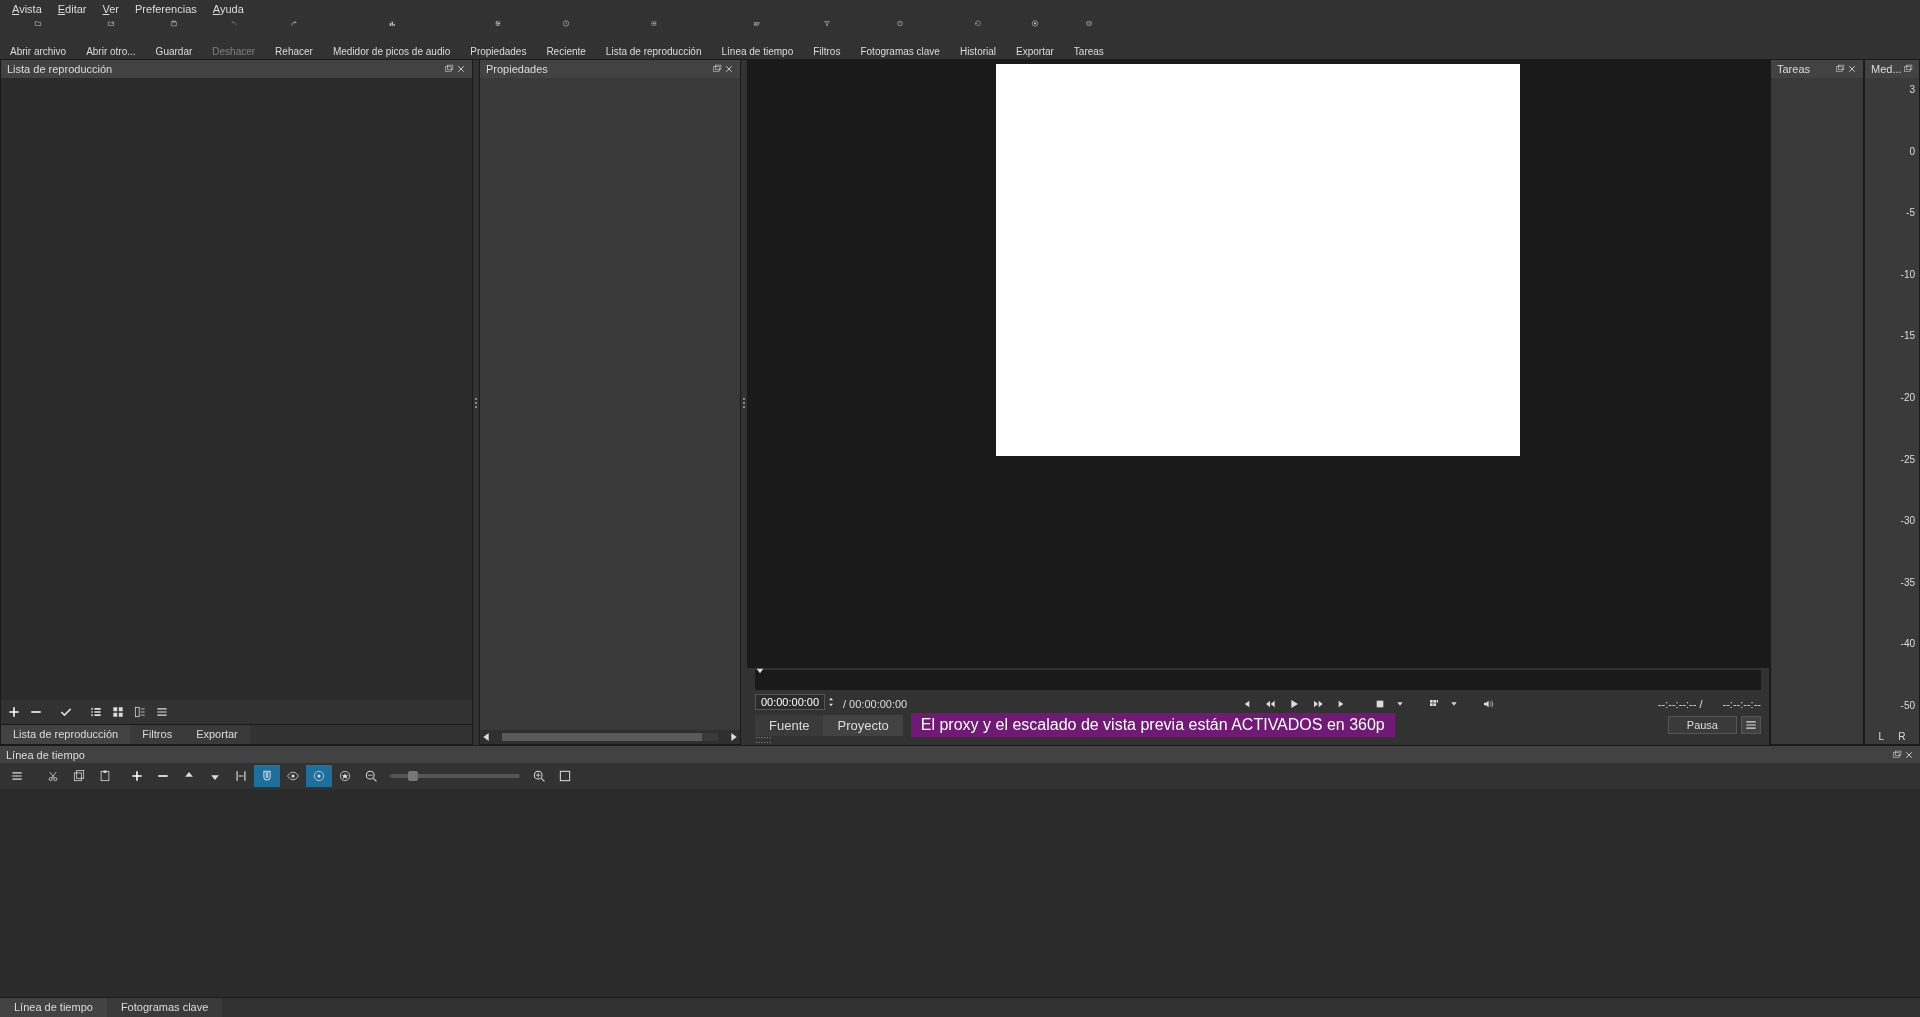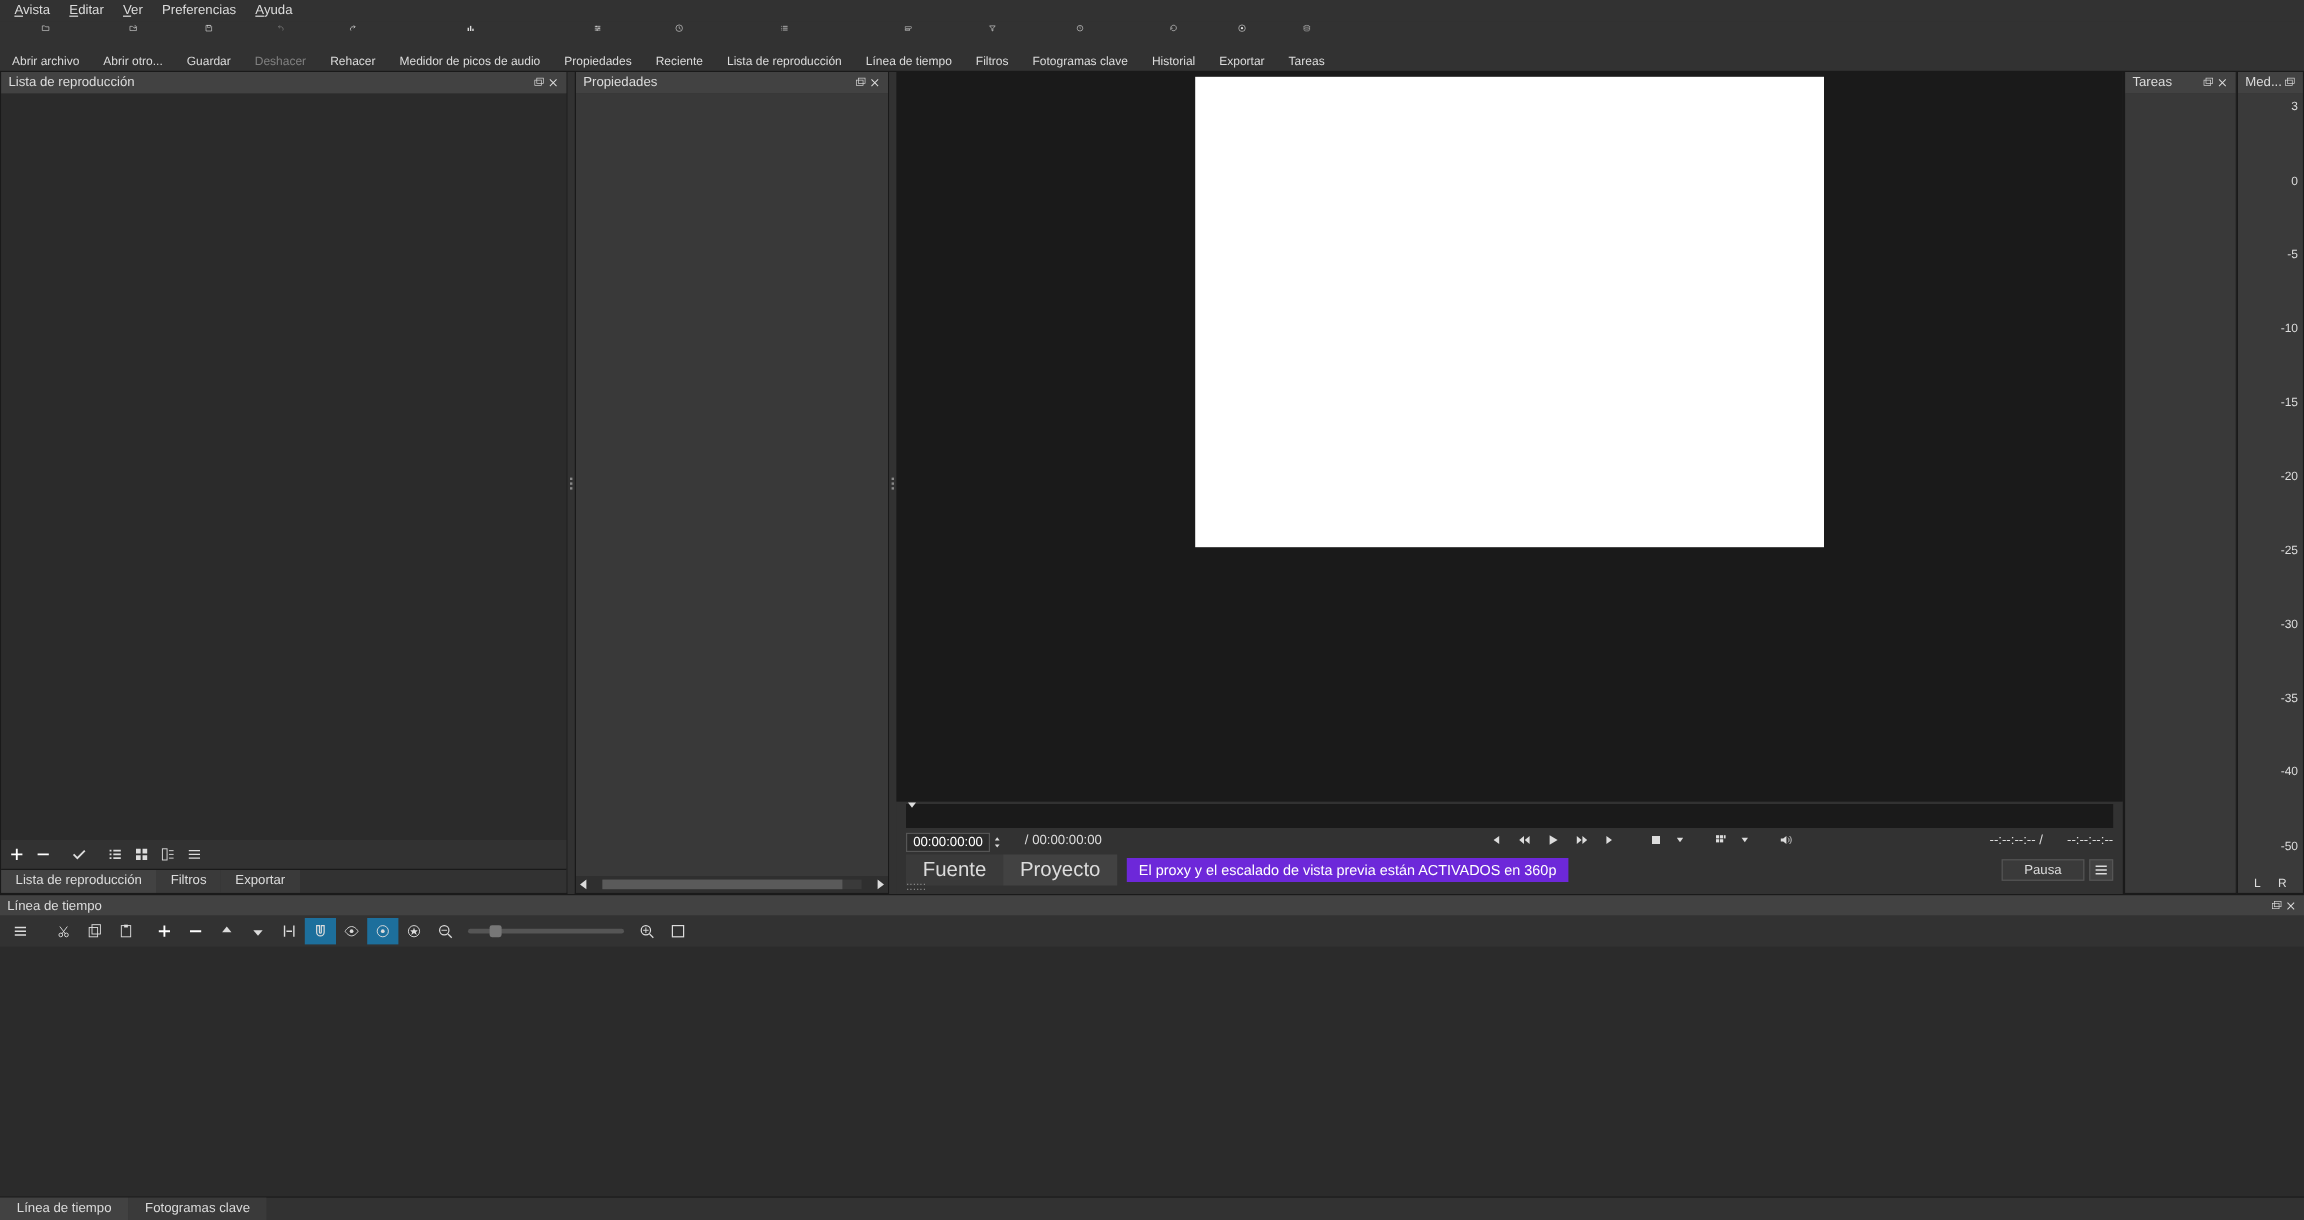--- a/index.html
+++ b/index.html
@@ -52,34 +52,34 @@
 .scroll-h-thumb { position:absolute; left:0; width:200px; height:8px; background:#5a5a5a; }
 .scroll-h-arrow { width:12px; display:flex; align-items:center; justify-content:center; }
 
 
 #player-area { flex: 1; display: flex; flex-direction: column; background: #323232; border-right:1px solid #1a1a1a; }
 .video-out { flex: 1; background: #1a1a1a; display: flex; align-items: flex-start; justify-content: center; padding: 4px 0 0 0; }
 .video-white { width: 524px; height: 392px; background: #fff; }
 .scrub-bar { height: 20px; background: #1a1a1a; margin: 2px 8px 0 8px; position: relative; }
 .scrub-marker { position:absolute; left:0; top:-4px; }
 .scrub-marker svg { fill:#dcdcdc; width:10px;height:10px; }
-.player-ctrl-row { display: flex; align-items: flex-start; padding: 4px 8px; gap: 11px; }
+.player-ctrl-row { display: flex; align-items: flex-end; padding: 4px 8px; gap: 0; }
 .tc-box { display:flex; align-items:center; gap:2px; margin-right:4px;}
 .tc-input { background:#2b2b2b; border:1px solid #555; color:#fff; font-size:11px; padding:1px 4px; width:70px; text-align:center; }
 .tc-spin { width:12px; display:flex; flex-direction:column; }
 .tc-spin svg { width:8px; height:6px; }
 .tc-total { font-size:11px; }
 .transport { margin-left: auto; margin-right: auto; display: flex; gap: 8px; align-items: center; position:absolute; left:50%; transform:translateX(-20px);}
 .transport svg { width: 12px; height: 12px; }
 .transport .tbtn { width:16px; display:flex; align-items:center; justify-content:center; }
 .tc-inout { margin-left:auto; display:flex; gap:20px; font-size:11px; }
 .player-tabs { display: flex; align-items: center; padding: 0 8px; gap: 0; height: 22px; }
-.pt-tab { padding: 3px 14px; background: #3a3a3a; font-size:17px; }
+.pt-tab { padding: 3px 14px; background: #3a3a3a; font-size:13px; }
 .pt-tab.active { background: #424242; }
-.proxy-banner { background: #6d28d9; padding: 3px 10px; font-size: 12px; margin-left: 8px; color:#fff; }
+.proxy-banner { background: #701a75; padding: 3px 10px; font-size: 16px; margin-left: 8px; color:#fff; }
 .player-bottom-dots { font-size:10px; color:#888; padding-left:8px; margin-top:-2px; }
 .pause-btn { background:#3a3a3a; border:1px solid #555; padding:2px 18px; font-size:11px; margin-left:22px; }
 .burger-btn { background:#424242; border:1px solid #555; width:20px; height:18px; display:flex; align-items:center; justify-content:center; margin-left:4px;}
 
 
 #jobs { width: 94px; }
 #jobs .dock-body { background:#393939; }
 
 
 #meter { width: 56px; border-left:1px solid #1a1a1a; }

